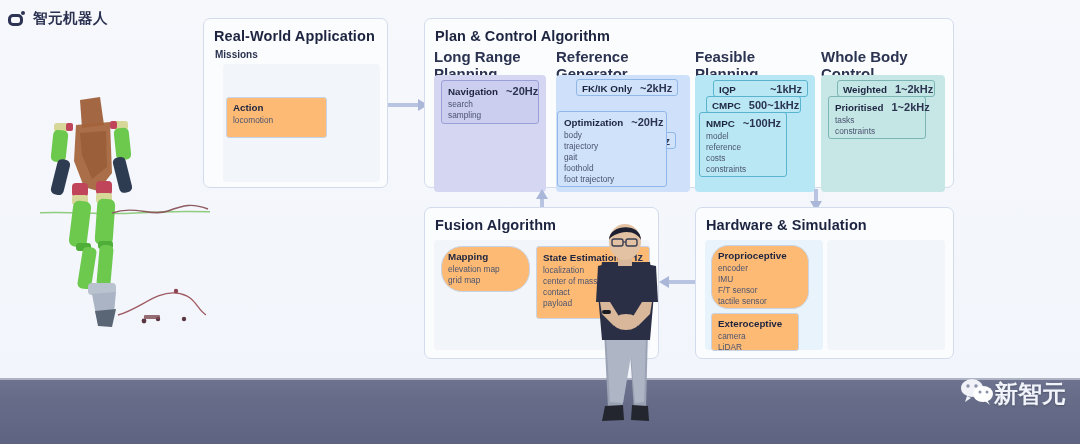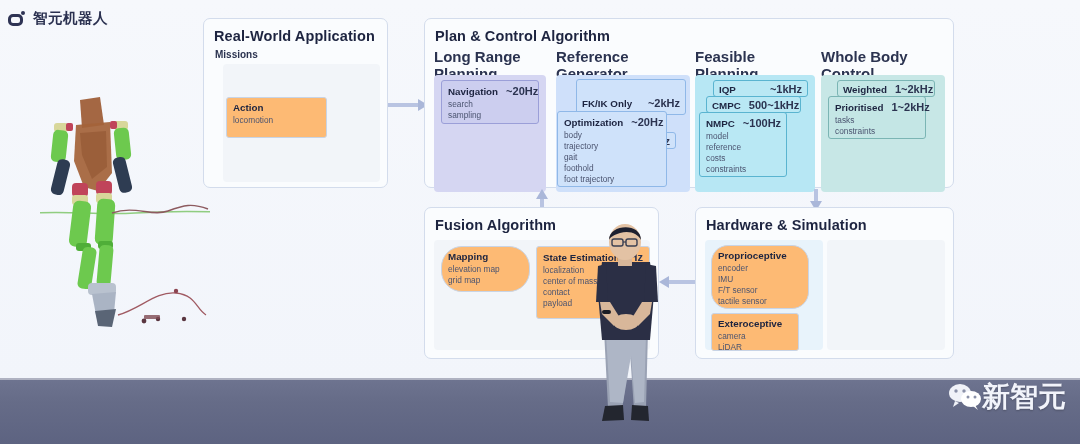--- a/index.html
+++ b/index.html
@@ -115,22 +115,22 @@
 
   
   #robot { position: absolute; left: 40px; top: 95px; width: 170px; height: 250px; }
 
   
   #presenter { position: absolute; left: 578px; top: 222px; width: 96px; height: 222px; }
 
   
   #watermark {
     position: absolute; right: 14px; top: 378px;
-    display: flex; align-items: center; 
-    color: #f2f4fb; font-size: 28px; font-weight: 600;
+    display: flex; 
+    color: #f2f4fb; font-size: 24px; font-weight: 600;
     text-shadow: 0 1px 2px rgba(0,0,0,.25);
   }
   #watermark .wx { width: 34px; height: 28px; position: relative; flex: none; }
 </style>
 </head>
 <body>
 
 <div id="stage">
 
   <div id="slide">
@@ -191,21 +191,21 @@
         <div class="hdr">
           <span class="name">Navigation</span>
           <span class="freq">~20Hz</span>
         </div>
         <div class="items">
           <div>search</div>
           <div>sampling</div>
         </div>
       </div>
 
-      <div class="card v-blue" style="left:151px; top:60px; width:110px; height:17px; padding:17px 5px;text-align:right;">
+      <div class="card v-blue" style="left:151px; top:60px; width:102px; height:17px; padding:2px 5px;text-align:right;">
         <div class="hdr">
           <span class="name">FK/IK Only</span>
           <span class="freq">~2kHz</span>
         </div>
       </div>
       <div class="card v-blue" style="left:141px; top:80px; width:110px; height:17px; padding:2px 5px;margin-top:33px;">
         <div class="hdr">
           <span class="name">Heuristic</span>
           <span class="freq">~2kHz</span>
         </div>

